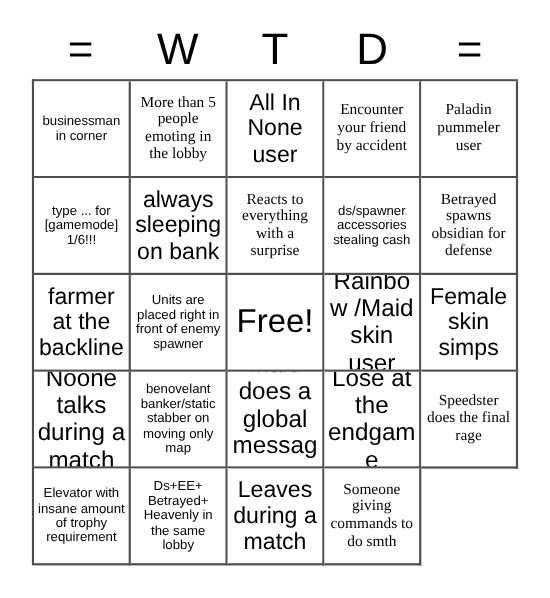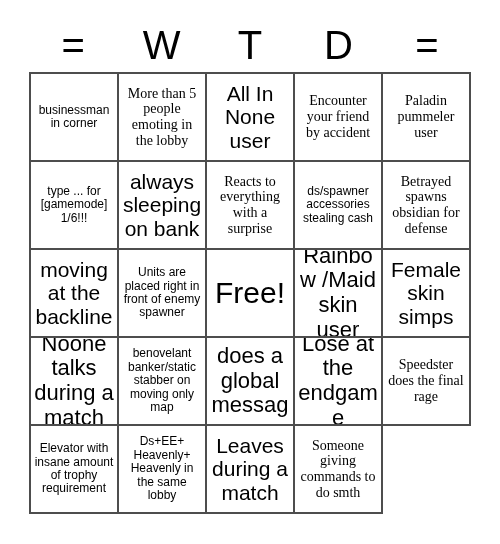--- a/index.html
+++ b/index.html
@@ -124,21 +124,21 @@
       <span class="cell-text">Reacts to everything with a surprise</span>
     </div>
     <div class="bingo-cell fs-s">
       <span class="cell-text">ds/spawner accessories stealing cash</span>
     </div>
     <div class="bingo-cell fs-m">
       <span class="cell-text">Betrayed spawns obsidian for defense</span>
     </div>
 
     <div class="bingo-cell fs-xl">
-      <span class="cell-text">moving at the backline</span>
+      <span class="cell-text">farmer at the backline</span>
     </div>
     <div class="bingo-cell fs-s">
       <span class="cell-text">Units are placed right in front of enemy spawner</span>
     </div>
     <div class="bingo-cell fs-xxl">
       <span class="cell-text">Free!</span>
     </div>
     <div class="bingo-cell fs-l">
       <span class="cell-text">Rainbow /Maid skin user</span>
     </div>
@@ -159,21 +159,21 @@
       <span class="cell-text">Lose at the endgame</span>
     </div>
     <div class="bingo-cell fs-m">
       <span class="cell-text">Speedster does the final rage</span>
     </div>
 
     <div class="bingo-cell fs-s">
       <span class="cell-text">Elevator with insane amount of trophy requirement</span>
     </div>
     <div class="bingo-cell fs-s">
-      <span class="cell-text">Ds+EE+ Heavenly+ Heavenly in the same lobby</span>
+      <span class="cell-text">Ds+EE+ Betrayed+ Heavenly in the same lobby</span>
     </div>
     <div class="bingo-cell fs-xl">
       <span class="cell-text">Leaves during a match</span>
     </div>
     <div class="bingo-cell fs-m">
       <span class="cell-text">Someone giving commands to do smth</span>
     </div>
 
   </div>
 </div>

